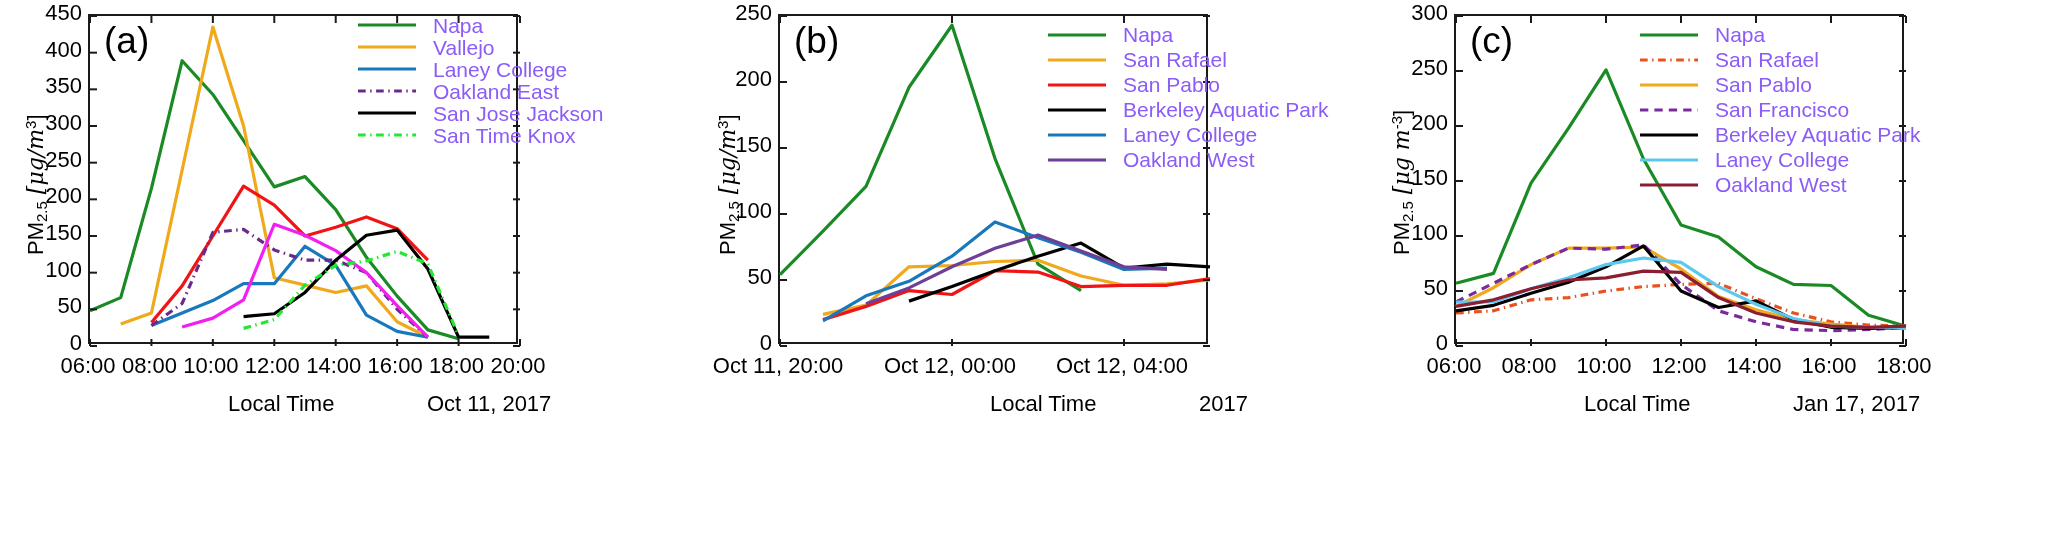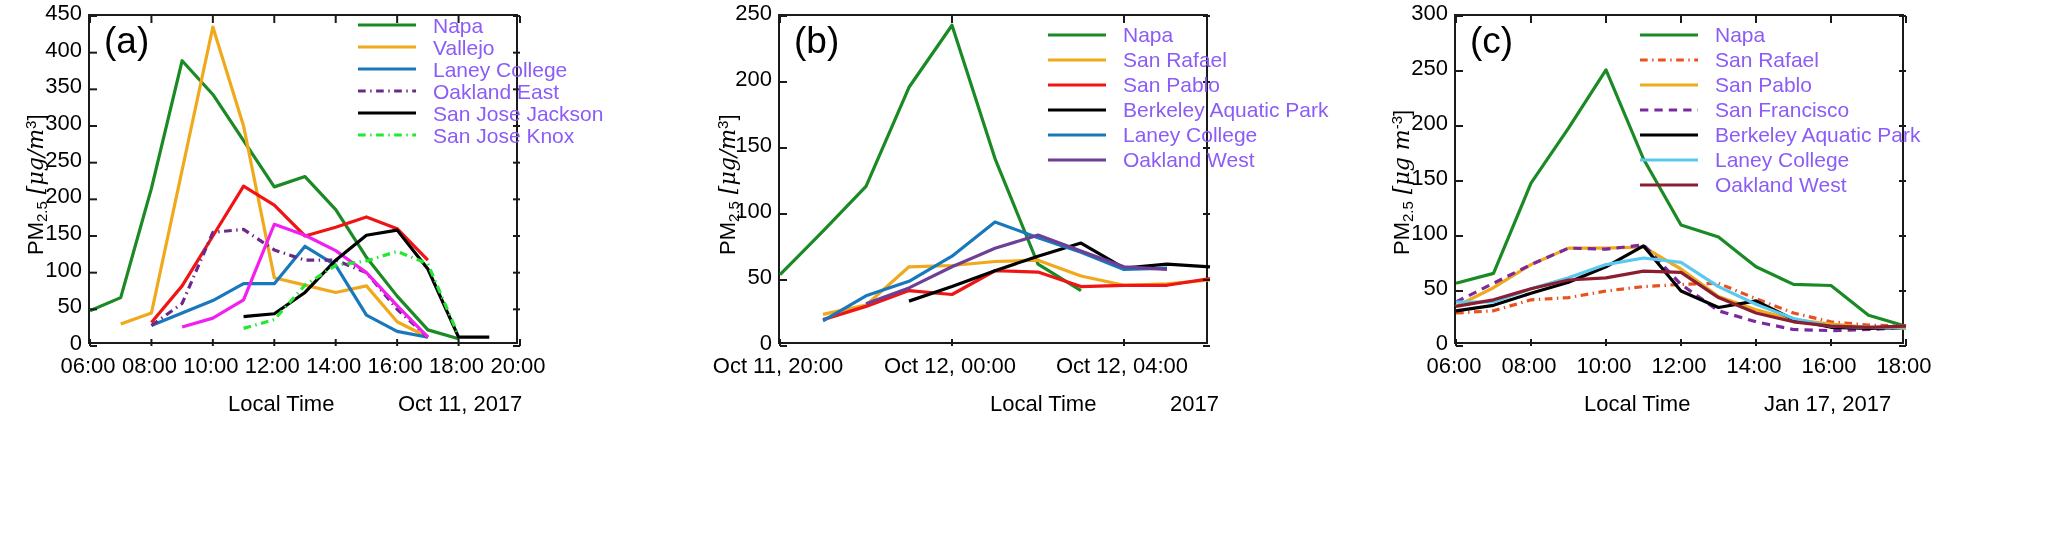--- a/index.html
+++ b/index.html
@@ -19,21 +19,21 @@
   .panel-tag{position:absolute;font-size:37px;line-height:1;color:#000;font-family:"Liberation Sans",sans-serif;}
 
   
   .ylabel{position:absolute;transform-origin:0 0;white-space:nowrap;font-size:22px;color:#000;}
   .ylabel .sub{font-size:15px;vertical-align:-4px;}
   .ylabel .sup{font-size:15px;vertical-align:7px;}
   .ylabel .it{font-style:italic;font-family:"DejaVu Serif",serif;}
   .ytick{position:absolute;font-size:22px;color:#000;text-align:right;white-space:nowrap;}
   .xtick{position:absolute;font-size:22px;color:#000;text-align:center;white-space:nowrap;}
   .axis-title{position:absolute;font-size:22px;color:#000;white-space:nowrap;}
-  .date-title{position:absolute;font-size:22px;color:#000;white-space:nowrap;}
+  .date-title{position:absolute;font-size:22px;color:#000;white-space:nowrap;margin-left:29px;}
 
   
   .legend{position:absolute;}
   .legend-row{display:flex;align-items:center;height:21px;}
   .legend-swatch{width:58px;height:18px;position:relative;flex:0 0 58px;margin-right:9px;}
   .legend-swatch svg{position:absolute;left:0;top:0;}
   .legend-text{font-size:21px;color:#8b5cf6;white-space:nowrap;line-height:1;margin-left:8px;}
 </style>
 </head>
 <body>
@@ -157,21 +157,21 @@
             </svg>
           </span>
           <span class="legend-text">San Jose Jackson</span>
         </div>
         <div class="legend-row" style="height: 22px;">
           <span class="legend-swatch">
             <svg width="58" height="18">
               <line x1="0" y1="9" x2="58" y2="9" stroke="#22e832" stroke-width="3.2" stroke-dasharray="7.68,4.4799999999999995,1.4400000000000002,4.4799999999999995"></line>
             </svg>
           </span>
-          <span class="legend-text">San Jose Knox</span>
+          <span class="legend-text">San Time Knox</span>
         </div>
       </div>
   </div>
 
   <div class="panel panel-b">
     <div class="plot-frame" style="left:78px;top:14px;width:430px;height:330px;">
       <svg class="plot-svg" id="svg-b" width="430" height="330">
           <polyline points="0.00,258.72 43.00,215.16 86.00,170.28 129.00,71.28 172.00,9.24 215.00,142.56 258.00,248.16 301.00,274.56" fill="none" stroke="#1a8a24" stroke-width="3.2" stroke-linejoin="round" stroke-linecap="butt"></polyline>
           <polyline points="43.00,298.32 86.00,289.08 129.00,250.80 172.00,249.48 215.00,245.52 258.00,244.20 301.00,260.04 344.00,269.28 387.00,267.96 430.00,264.00" fill="none" stroke="#f0a91b" stroke-width="3.2" stroke-linejoin="round" stroke-linecap="butt"></polyline>
           <polyline points="43.00,303.60 86.00,290.40 129.00,274.56 172.00,278.52 215.00,254.76 258.00,256.08 301.00,270.60 344.00,269.28 387.00,269.28 430.00,262.68" fill="none" stroke="#f01414" stroke-width="3.2" stroke-linejoin="round" stroke-linecap="butt"></polyline>

